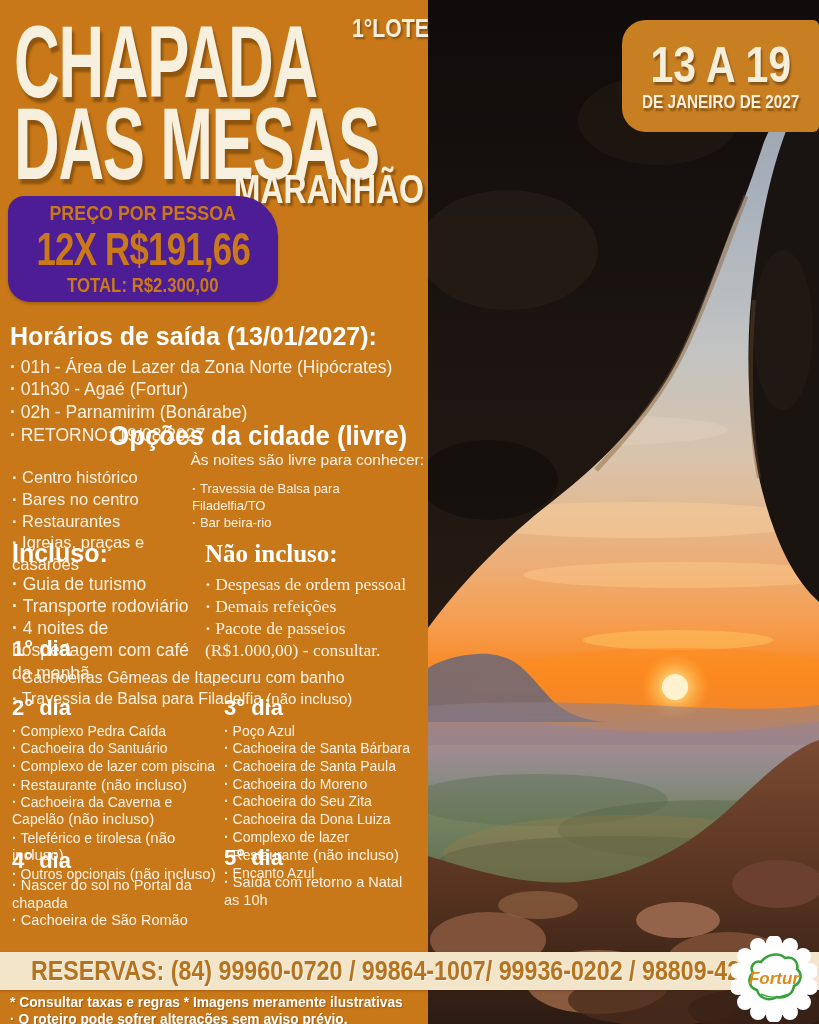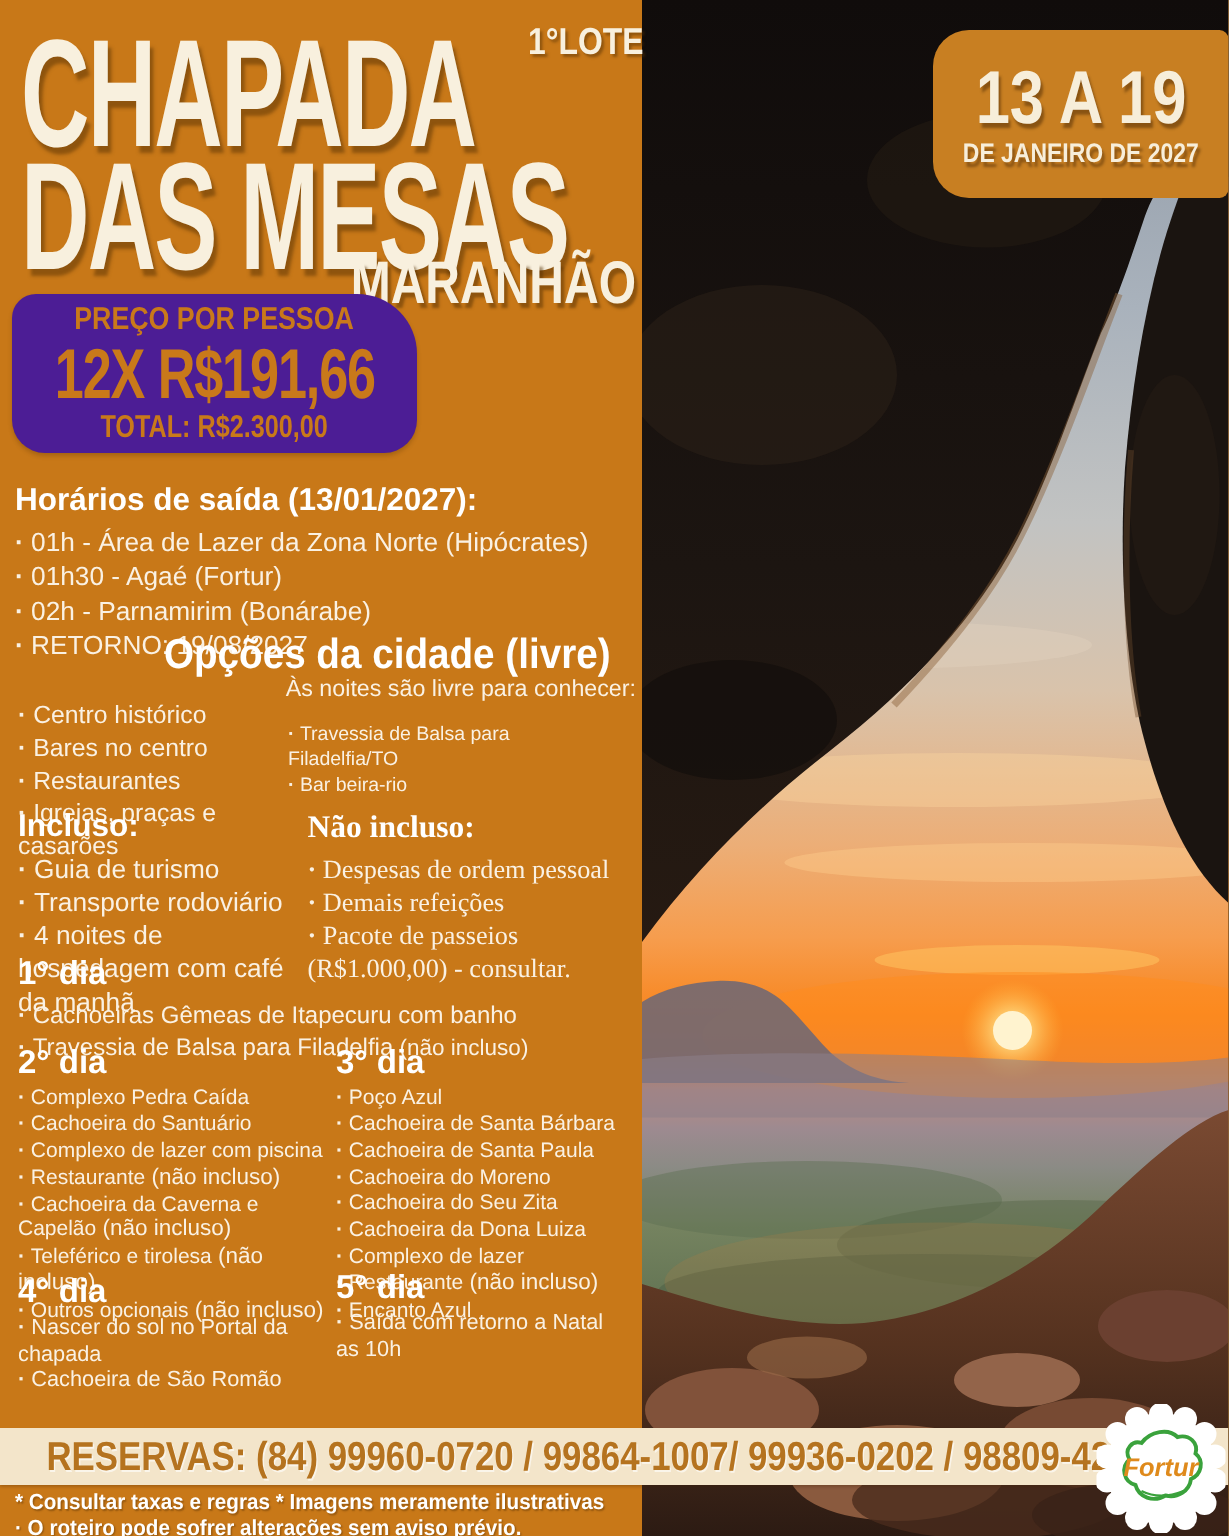--- a/index.html
+++ b/index.html
@@ -40,21 +40,21 @@
   #pricebox{
     position:absolute;left:8px;top:196px;width:270px;height:106px;background:#4c1d95;
     border-radius:16px 40px 22px 22px;display:flex;flex-direction:column;align-items:center;
     justify-content:center;color:#C9791A;text-align:center;box-shadow:0 2px 3px rgba(70,40,0,.25);
   }
   .price-label{font-size:21px;font-weight:bold;transform:scaleX(.85);white-space:nowrap;}
   .price-main{font-size:47px;font-weight:bold;line-height:1.02;transform:scaleX(.74);white-space:nowrap;letter-spacing:-1px;}
   .price-total{font-size:21px;font-weight:bold;transform:scaleX(.8);white-space:nowrap;}
   
   .sec{position:absolute;color:#FAF1E3;}
-  .sec h3{margin:0 0 3px 0;color:#FFFFFF;font-size:21px;font-weight:bold;}
+  .sec h3{margin:0 0 3px 0;color:#FFFFFF;font-size:25px;font-weight:bold;}
   .bullet{position:relative;}
   .bullet::before{content:"· ";font-weight:bold;}
   .note{font-size:15px;}
   #departure{left:10px;top:320px;width:412px;font-size:17.5px;line-height:1.3;}
   #city-head{left:0;top:420px;width:424px;text-align:right;}
   #city-head h2{margin:0;color:#FFF;font-size:28px;font-weight:bold;transform:scaleX(.92);white-space:nowrap;}
   #city-sub{left:0;top:451px;width:424px;text-align:right;font-size:15.5px;}
   #city-left{left:12px;top:467px;width:200px;font-size:16.5px;line-height:1.32;}
   #city-right{left:192px;top:480px;width:208px;font-size:13px;line-height:1.32;}
   #incl{left:12px;top:538px;width:200px;font-size:17.5px;line-height:1.27;}

